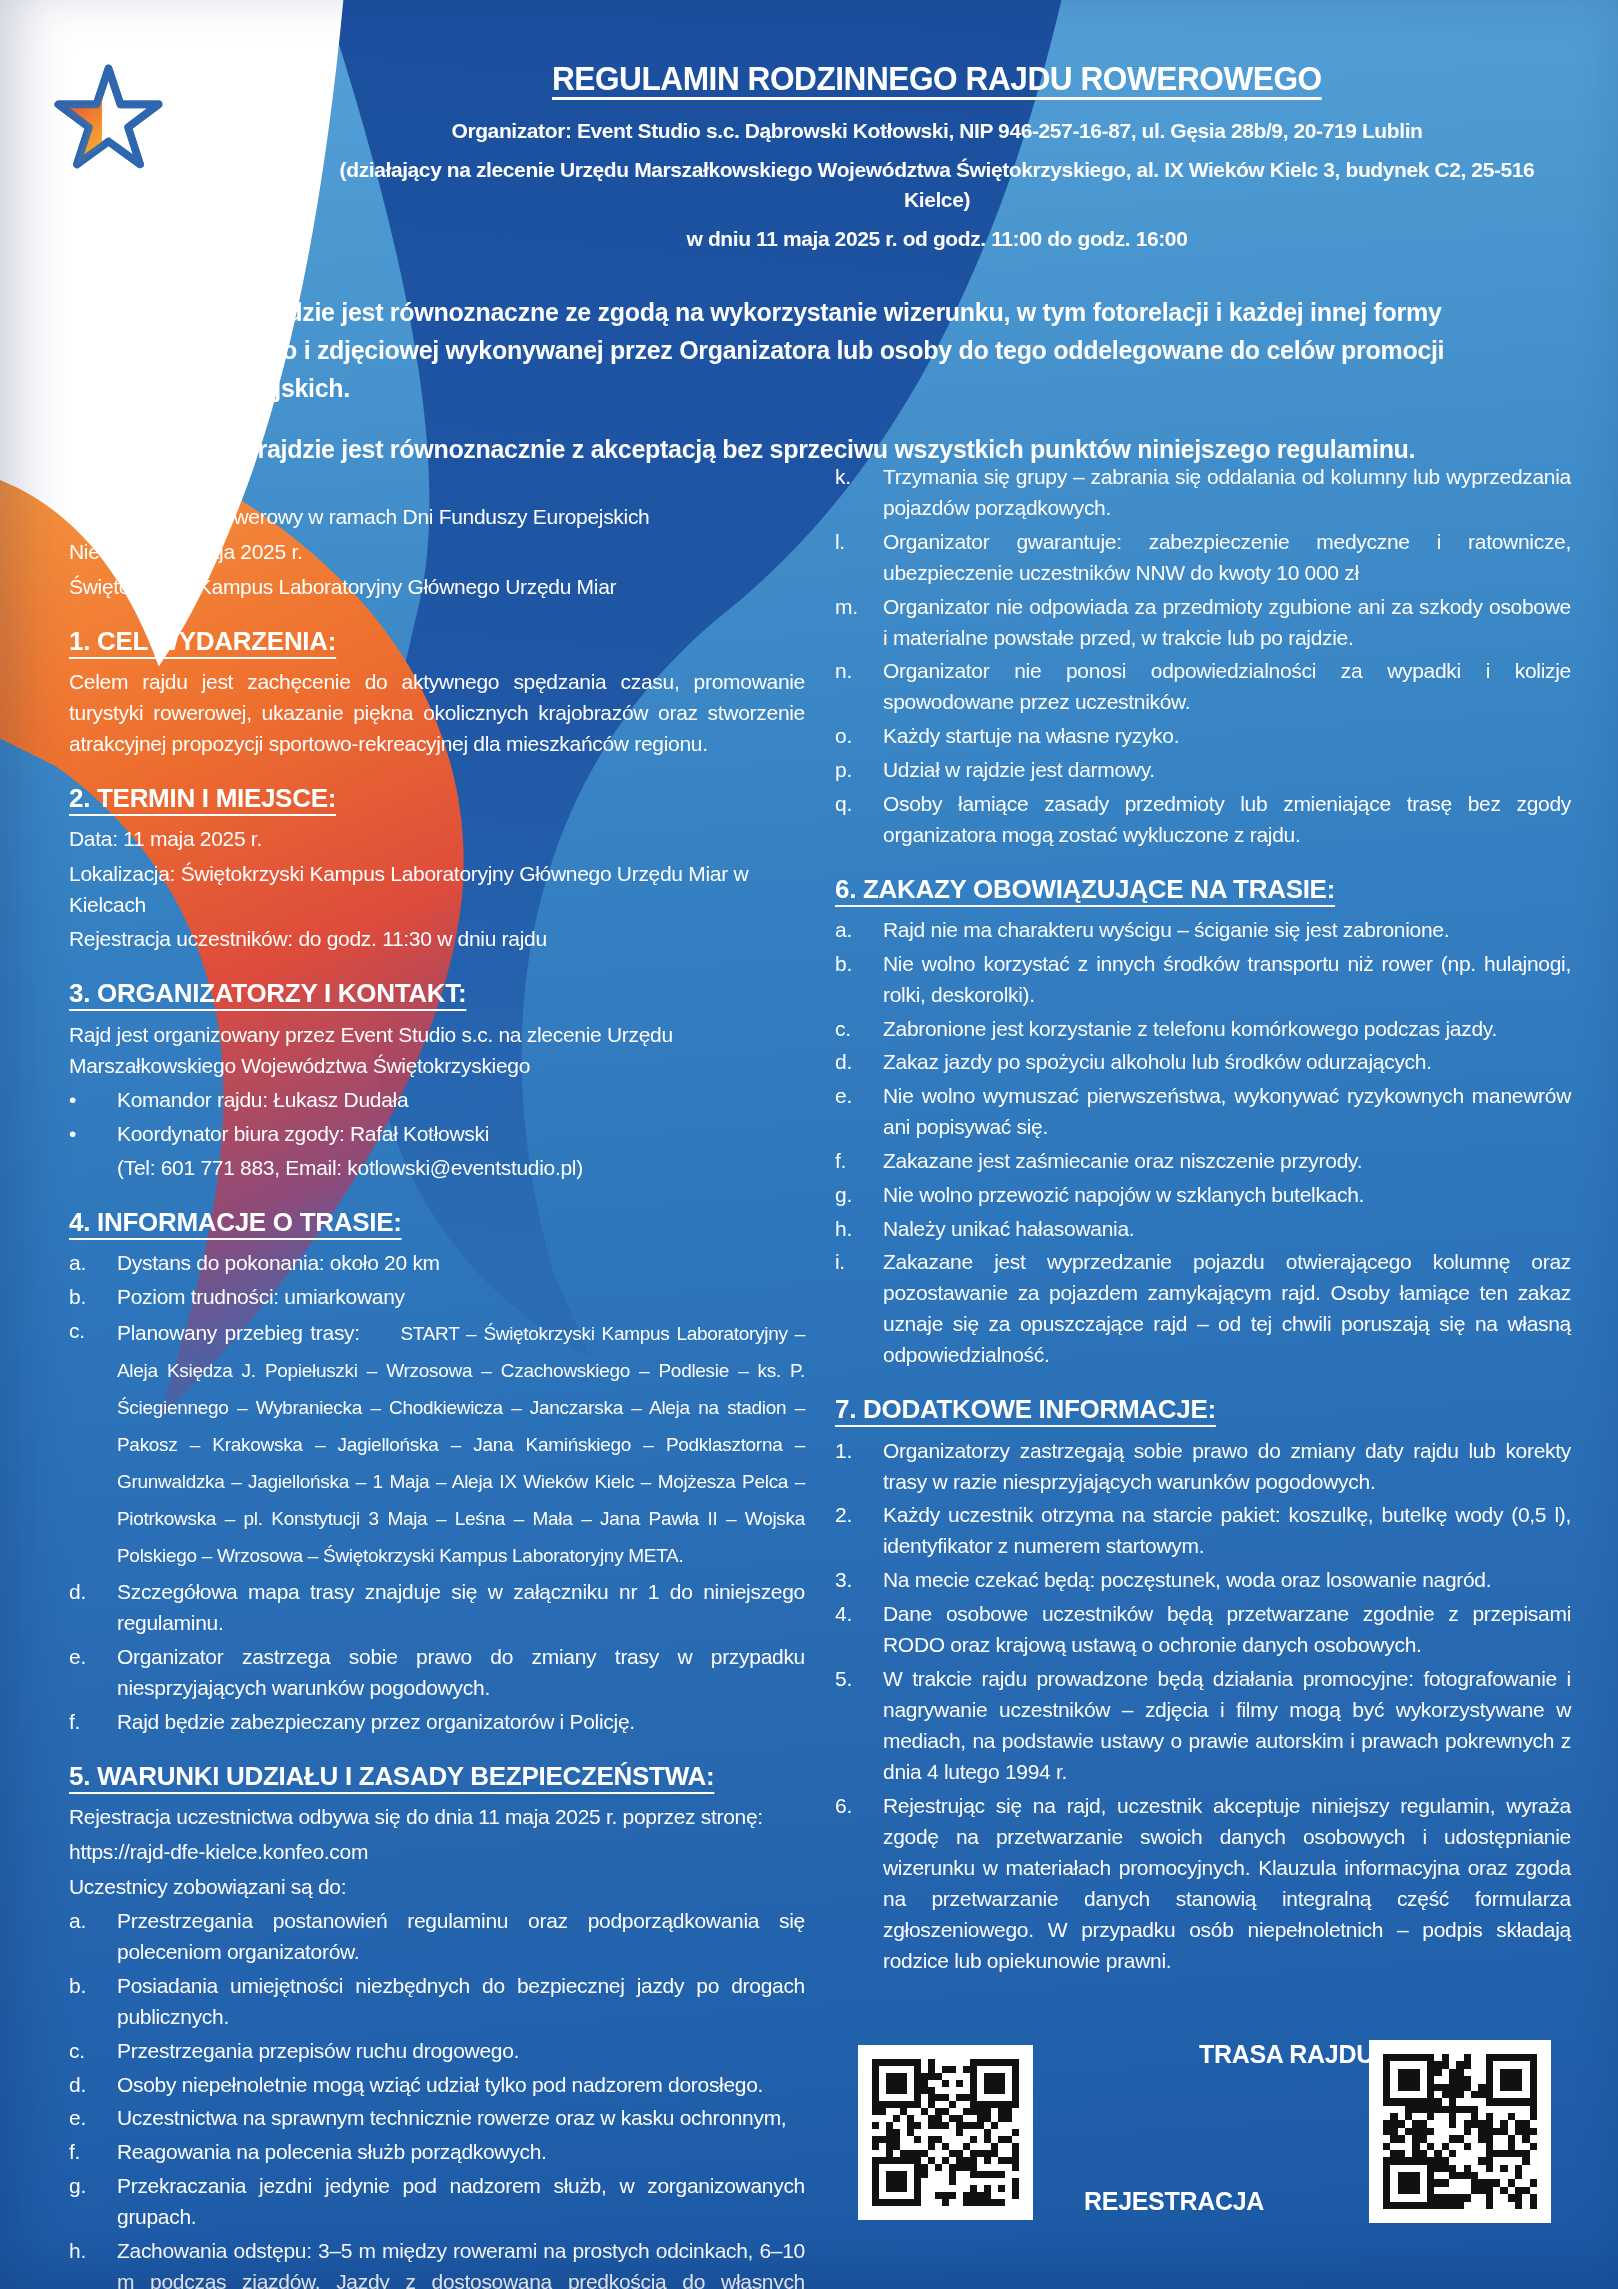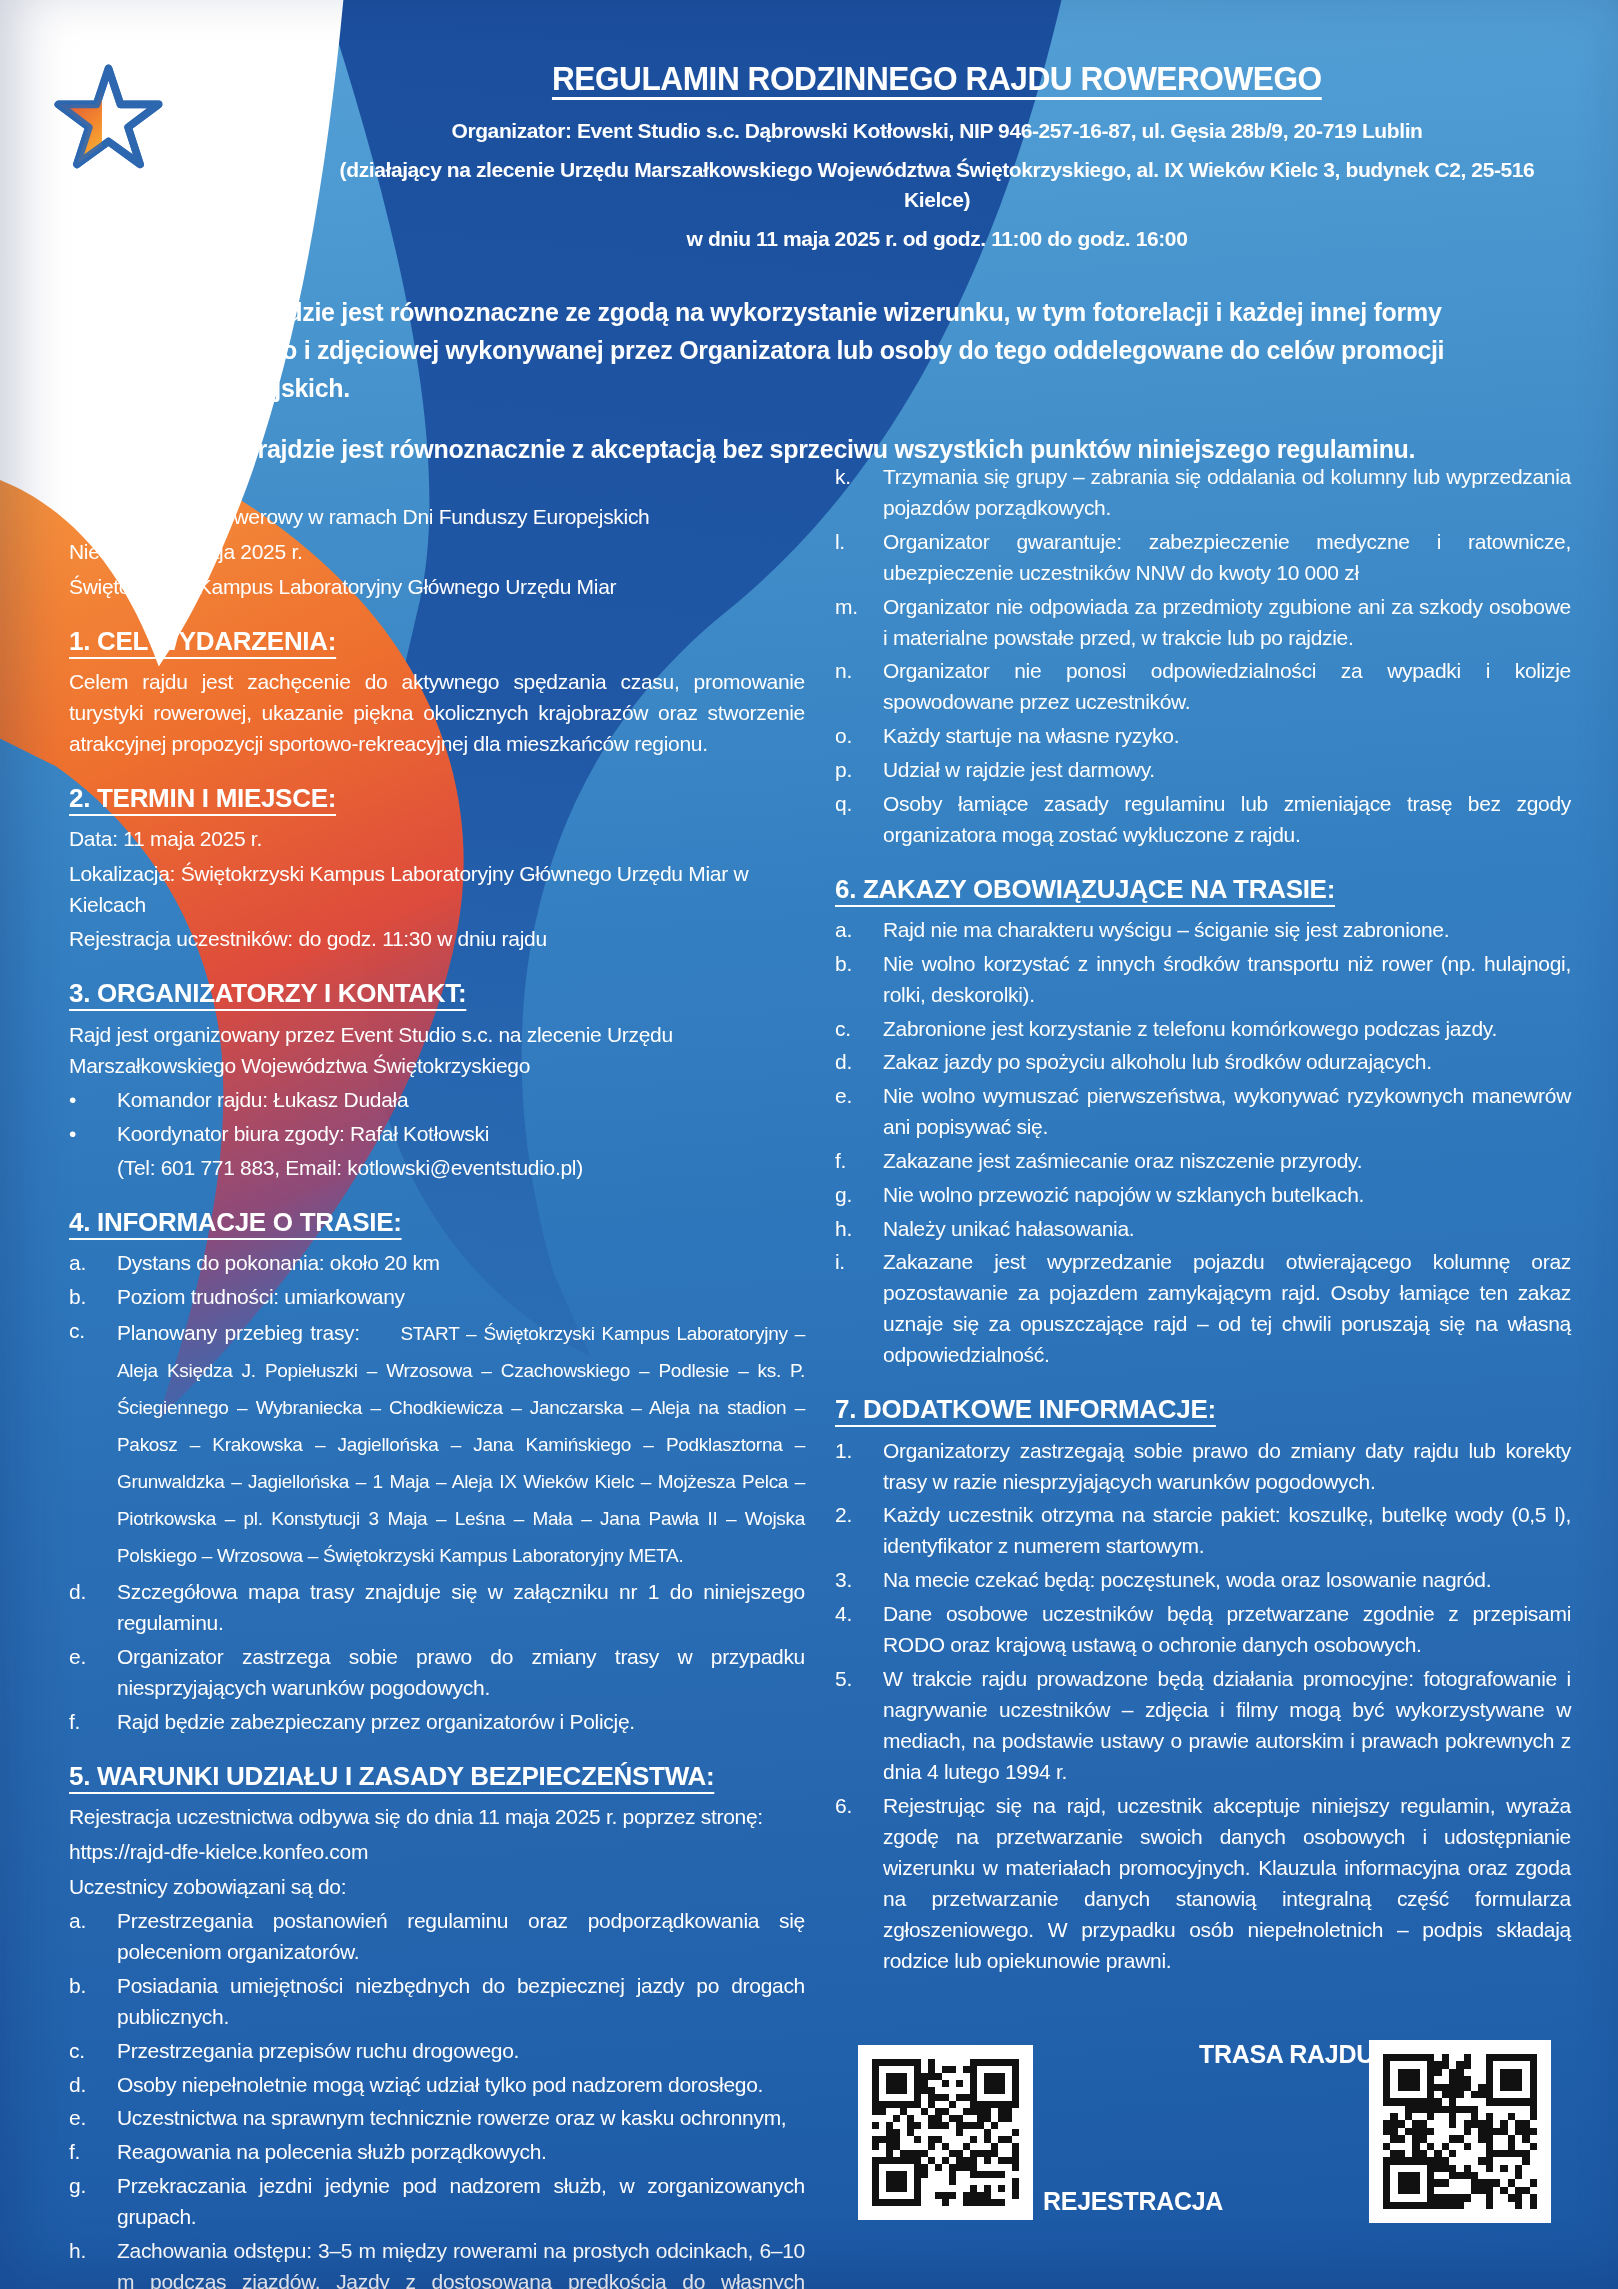--- a/index.html
+++ b/index.html
@@ -43,21 +43,21 @@
   .route{font-size:19px;line-height:37px;margin-left:33px;}
   .indent{padding-left:48px;}
   .url{color:#ffffff;text-decoration:none;}
   .obl-title{margin:20px 0 5.5px;}
   
   .qr-card{position:absolute;background:#ffffff;padding:14px;box-sizing:border-box;}
   .qr-card svg{display:block;width:100%;height:100%;}
   .qr-left{left:858px;top:2045px;width:175px;height:175px;}
   .qr-right{left:1369px;top:2040px;width:182px;height:183px;}
   .qr-label{position:absolute;font-weight:bold;font-size:25px;letter-spacing:-0.3px;}
-  .lab-rej{left:1043px;top:2187px;}
+  .lab-rej{left:1084px;top:2187px;}
   .lab-trasa{left:1199px;top:2040px;}
 </style>
 </head>
 <body>
 
 <div class="page">
 
   <svg class="bg" viewBox="0 0 1754 2481" width="1619" height="2290" aria-hidden="true">
     <defs>
       <linearGradient id="swooshGrad" x1="700" y1="0" x2="560" y2="1450" gradientUnits="userSpaceOnUse">
@@ -261,21 +261,21 @@
           <span class="txt">Każdy startuje na własne ryzyko.</span>
         </div>
 
         <div class="li">
           <span class="lbl">p.</span>
           <span class="txt">Udział w rajdzie jest darmowy.</span>
         </div>
 
         <div class="li">
           <span class="lbl">q.</span>
-          <span class="txt">Osoby łamiące zasady regulaminu lub zmieniające trasę bez zgody organizatora mogą zostać wykluczone z rajdu.</span>
+          <span class="txt">Osoby łamiące zasady przedmioty lub zmieniające trasę bez zgody organizatora mogą zostać wykluczone z rajdu.</span>
         </div>
       </div>
 
     <div class="sec-h">6. ZAKAZY OBOWIĄZUJĄCE NA TRASIE:</div>
     <div>
 
         <div class="li">
           <span class="lbl">a.</span>
           <span class="txt">Rajd nie ma charakteru wyścigu – ściganie się jest zabronione.</span>
         </div>

